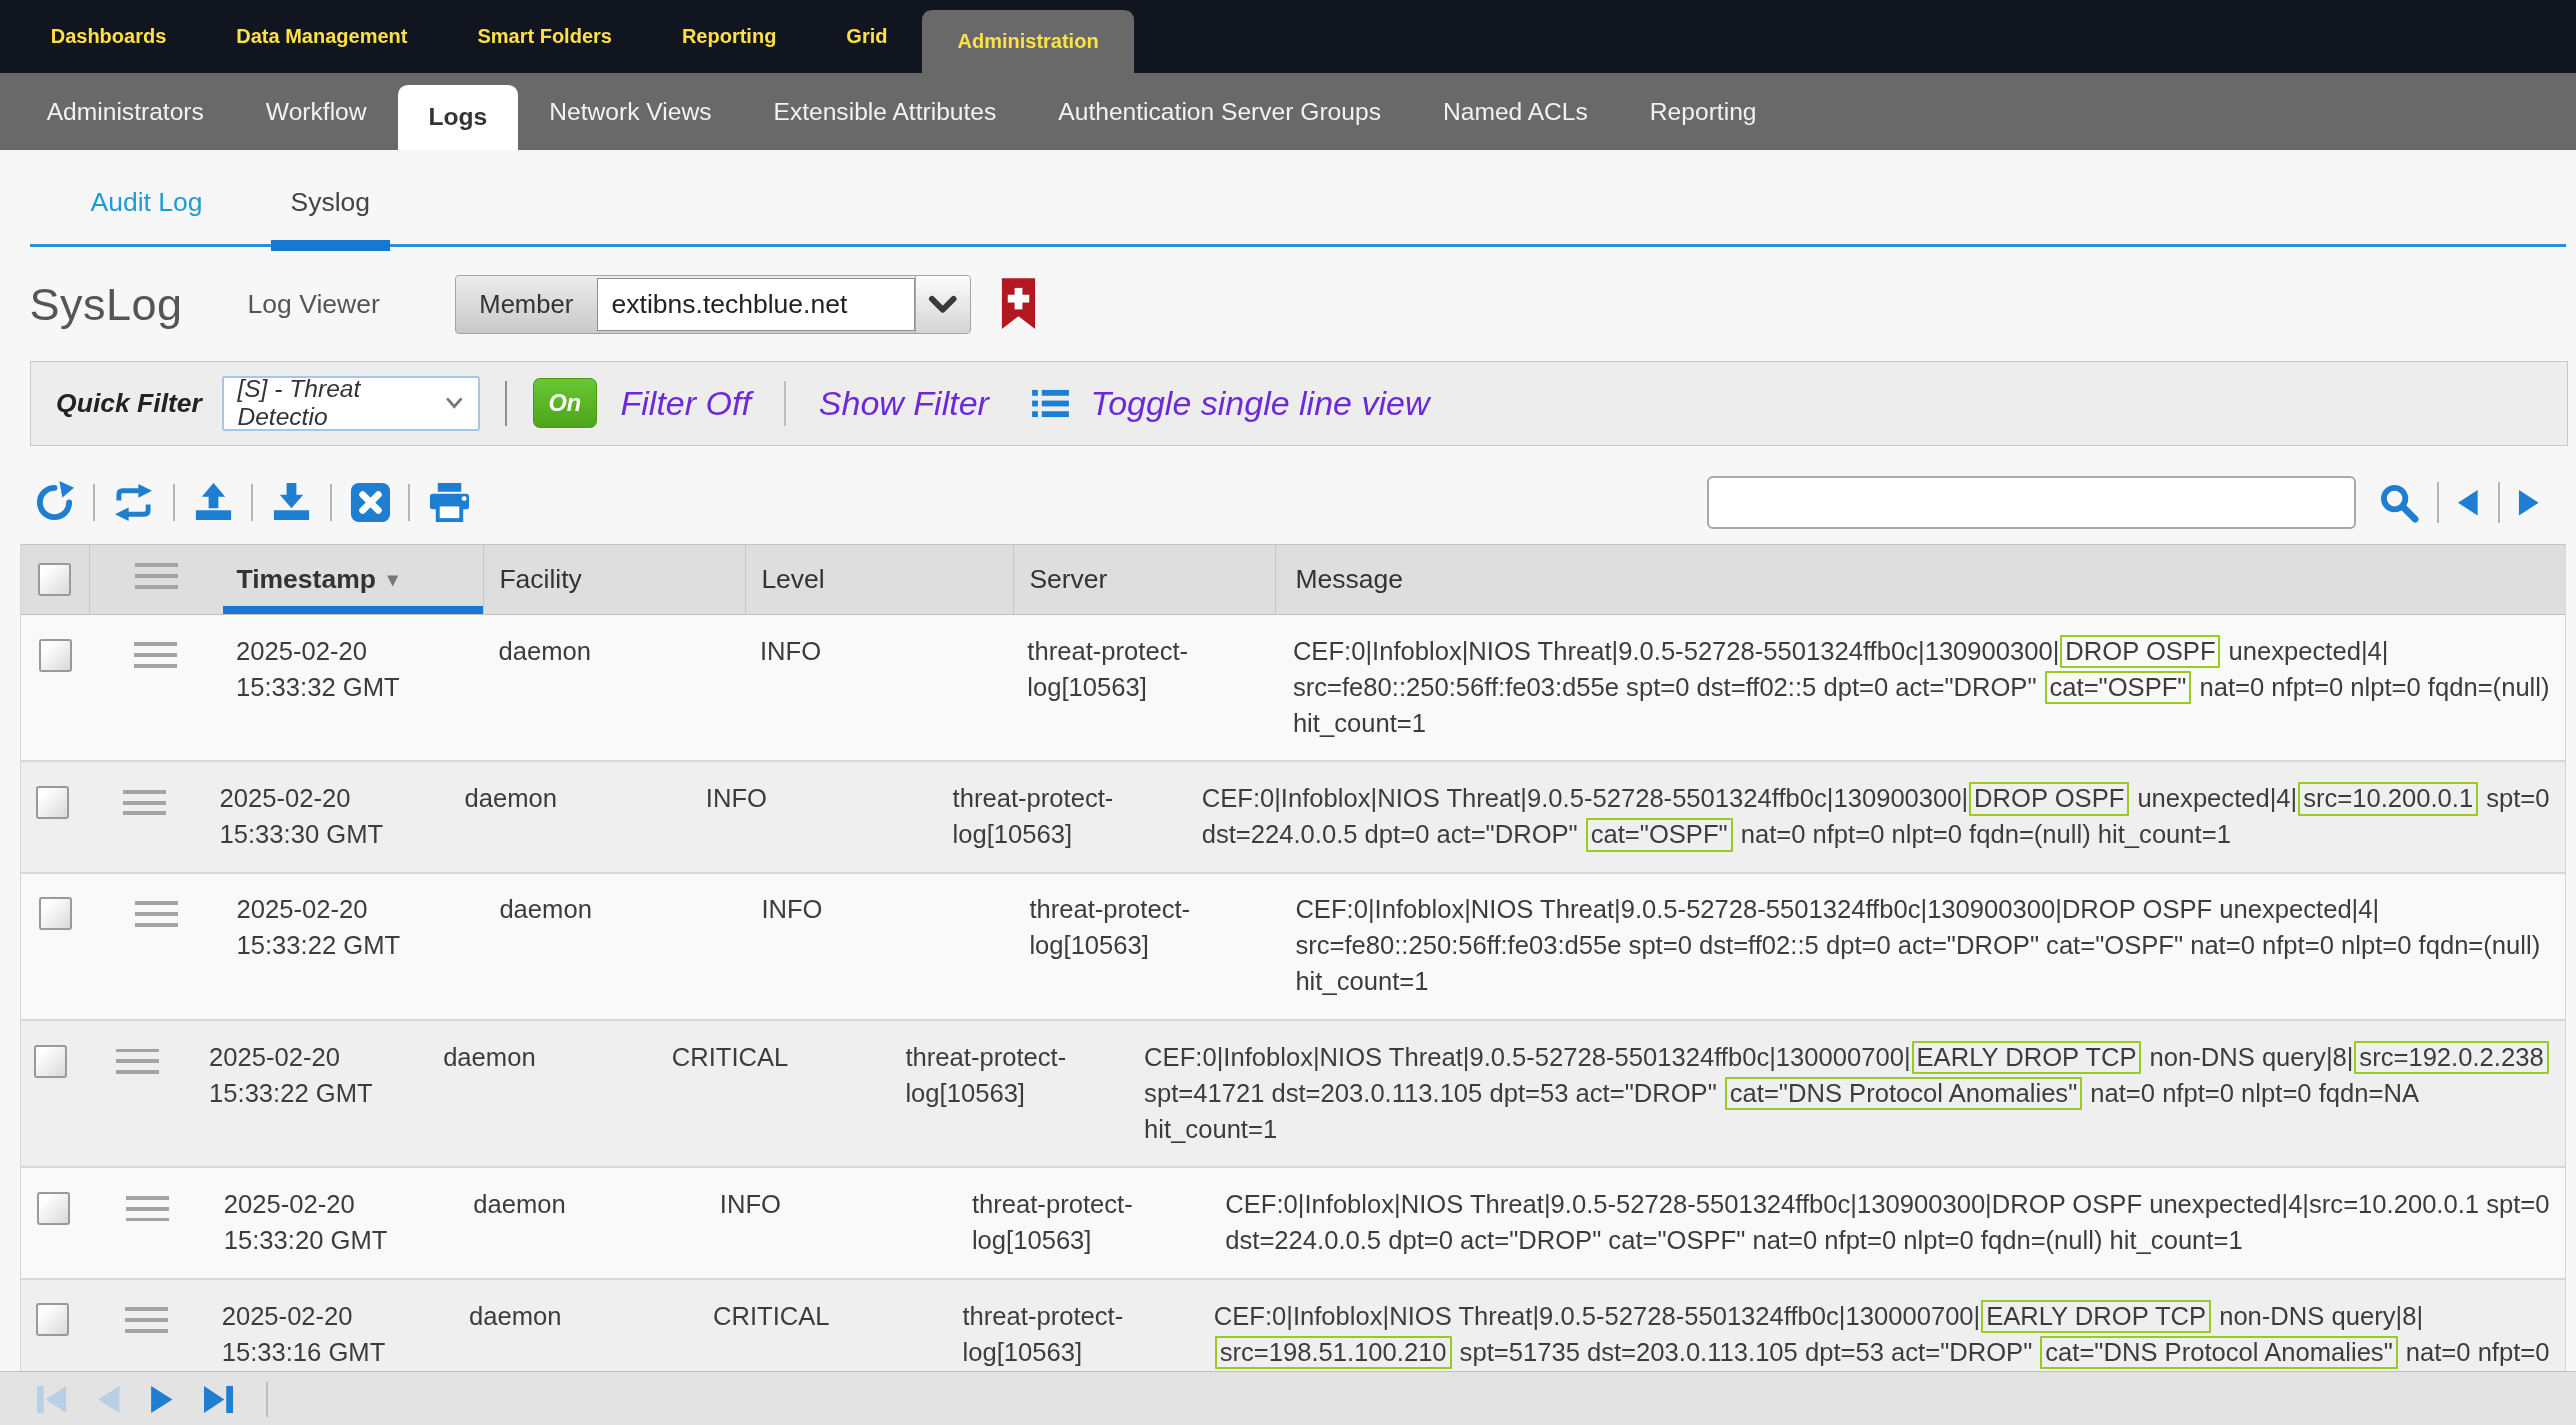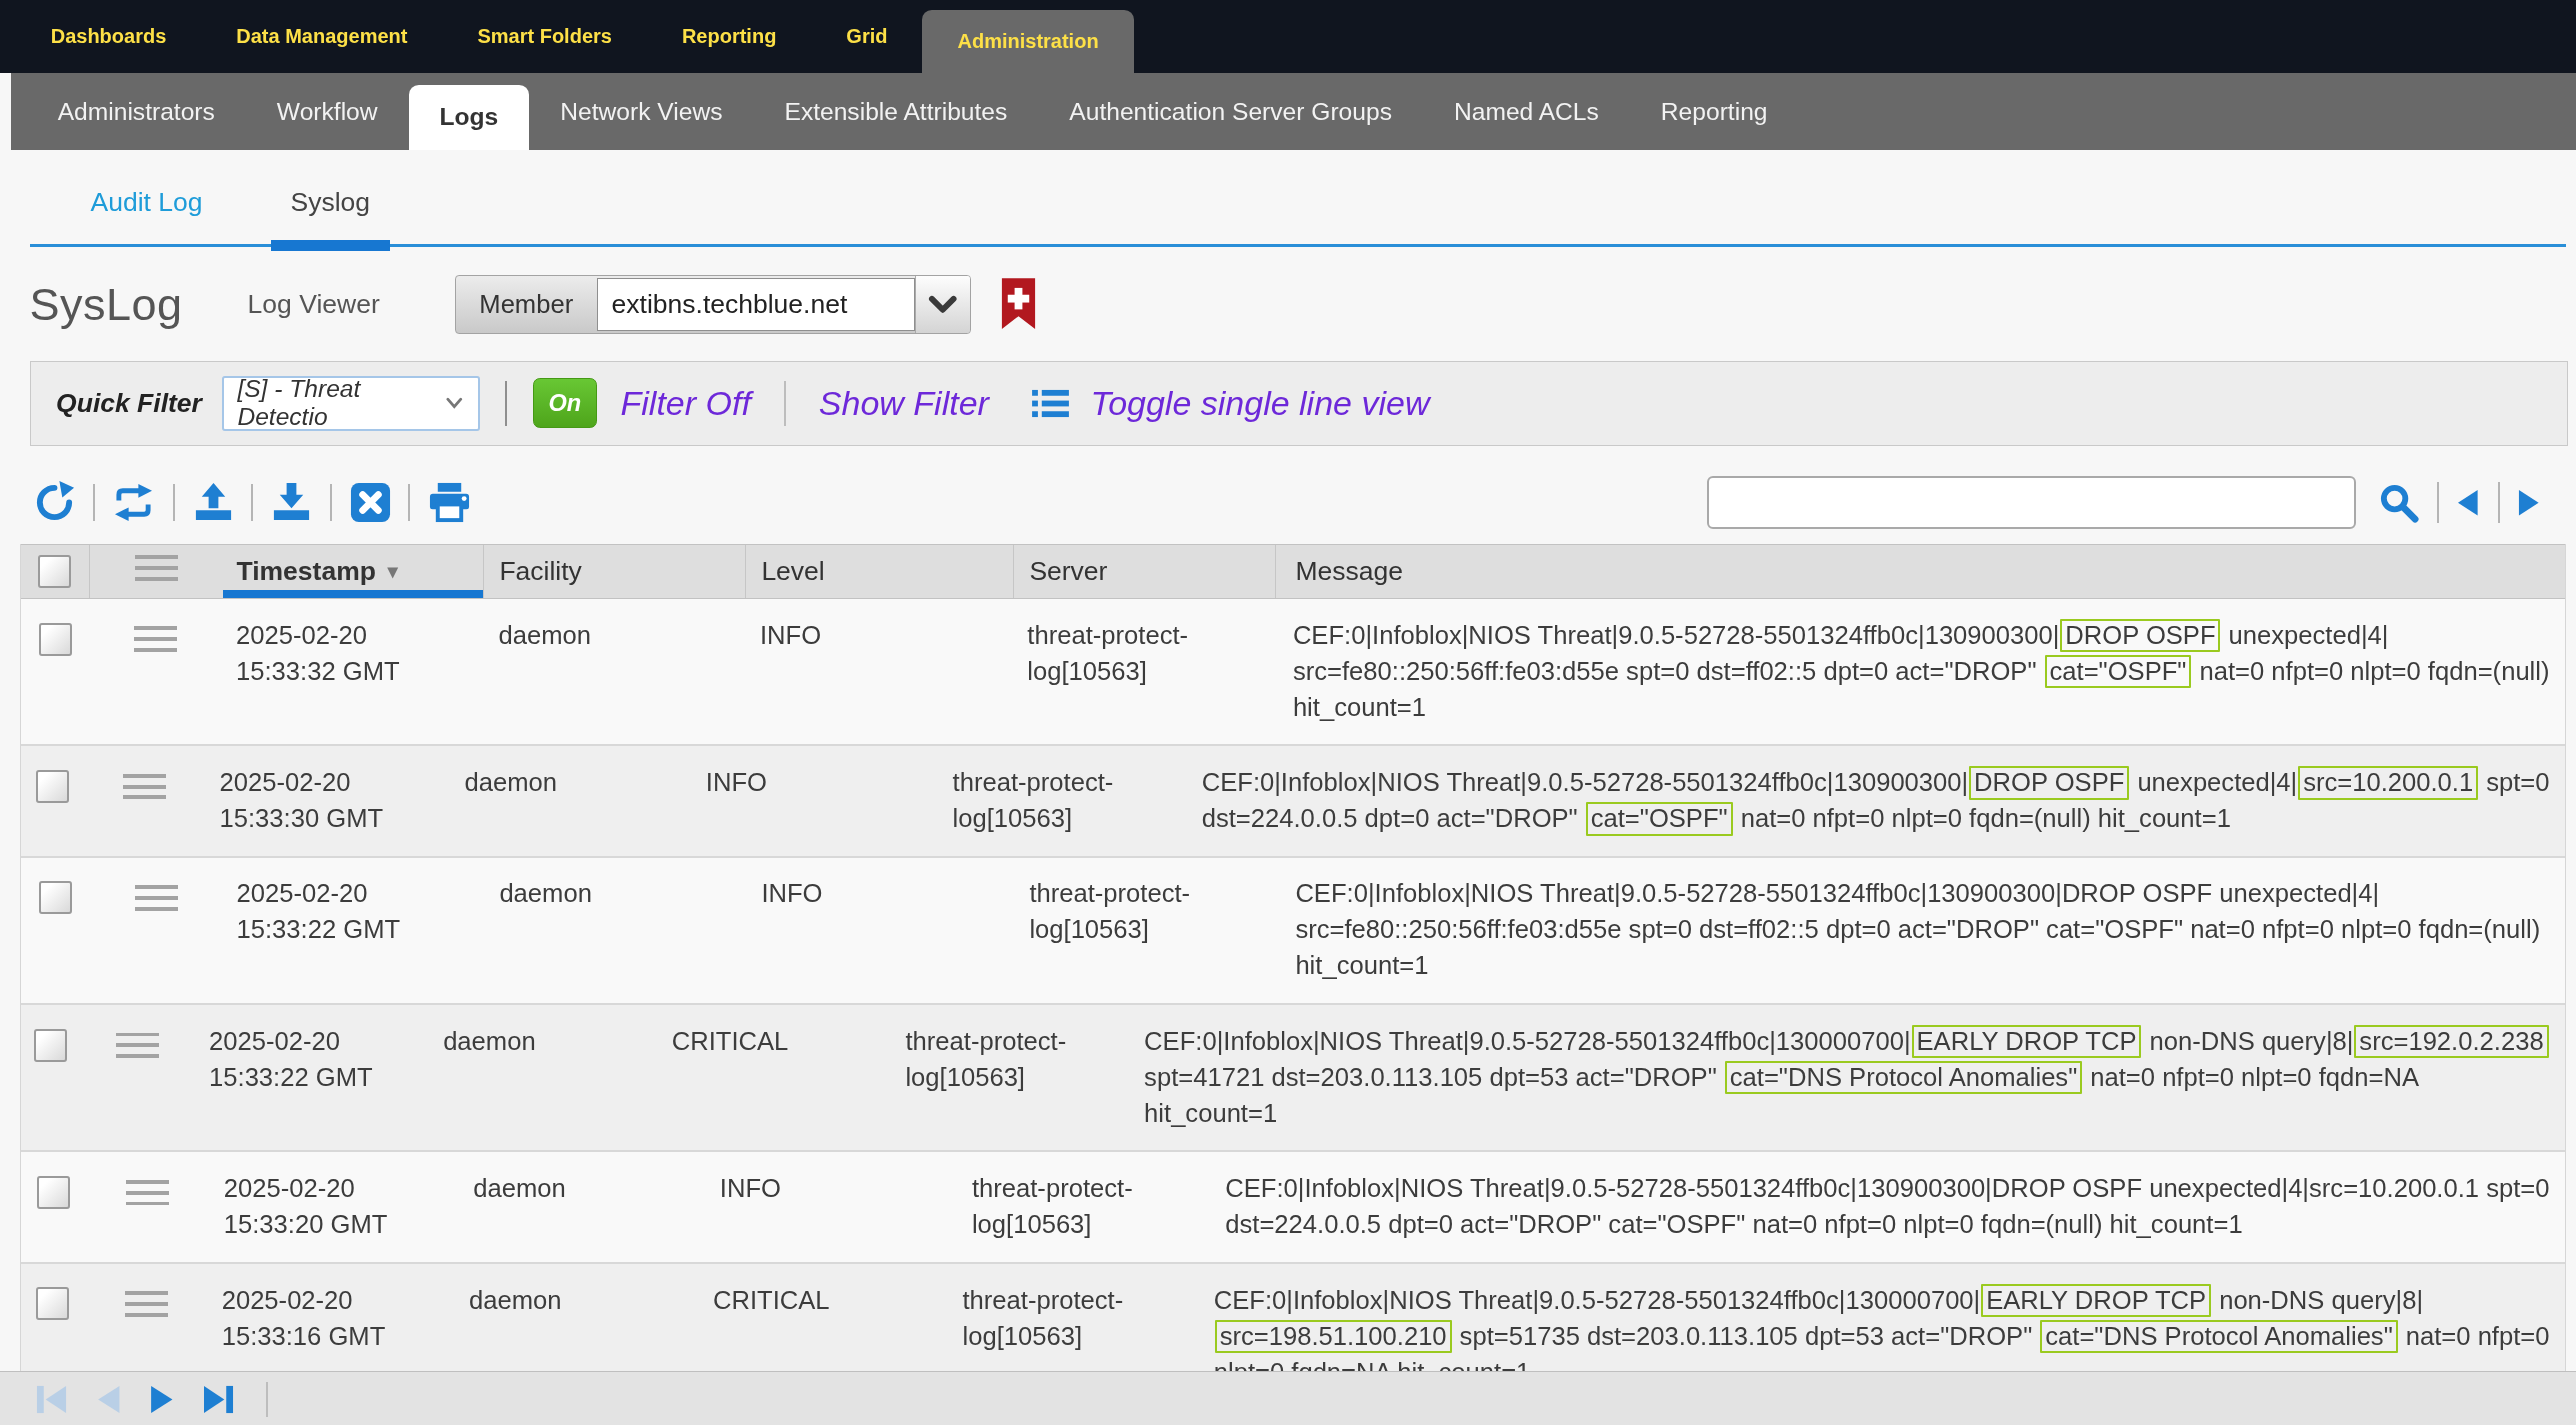--- a/index.html
+++ b/index.html
@@ -19,21 +19,20 @@
     color:#fde047; font-size:20px; font-weight:bold; cursor:pointer;
   }
   .topnav-item.active {
     background:#696969; border-radius:9.8px 9.8px 0 0; margin-top:9.8px;
   }
 
   
   .subnav {
     height:77px; background:#696969; display:flex; align-items:stretch;
     padding-left:15.7px;
-    margin-left:11px;
   }
   .subnav-item {
     display:flex; align-items:center; padding:0 31px;
     color:#f2f2f2; font-size:24.6px; cursor:pointer;
   }
   .subnav-item.active {
     background:#ffffff; color:#333; font-weight:bold;
     border-radius:9.8px 9.8px 0 0; margin-top:11.8px;
   }
 
@@ -99,21 +98,21 @@
     margin-left:auto; width:649px; height:53px; border:2px solid #a9a9a9; border-radius:5.9px;
     background:#fff; font-size:25.6px; padding:0 13.8px; outline:none;
     font-family:"Liberation Sans", sans-serif;
   }
   .sdiv { width:2px; height:41px; background:#b5b5b5; margin:0 17.7px; }
   .magnifier { margin-left:21.6px; cursor:pointer; display:flex; align-items:center; }
 
   
   .grid { margin:0 9.8px 0 19.7px; border-left:1px solid #d6d6d6; border-right:1px solid #d6d6d6; }
   .ghead {
-    display:flex; align-items:stretch; height:55px; background:#dedede;
+    display:flex; align-items:stretch; height:71px; background:#dedede;
     border-top:1px solid #c2c2c2; border-bottom:1px solid #c2c2c2;
     font-size:26.5px; color:#333;
   }
   .hcell { display:flex; align-items:center; border-right:1px solid #c6c6c6; position:relative; }
   .hc-check { width:69px; justify-content:center; }
   .hc-burger { width:133px; justify-content:center; border-right:none; }
   .hc-ts { width:261px; font-weight:bold; padding-left:13.8px; }
   .hc-ts::after { content:""; position:absolute; left:0; right:0; bottom:0; height:7.9px; background:#1777d1; }
   .hc-fac { width:262px; padding-left:15.7px; }
   .hc-lvl { width:268px; padding-left:15.7px; }

